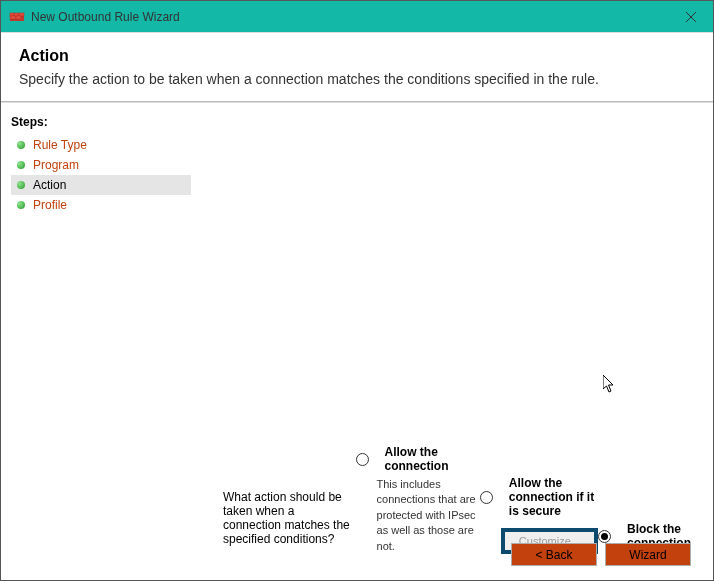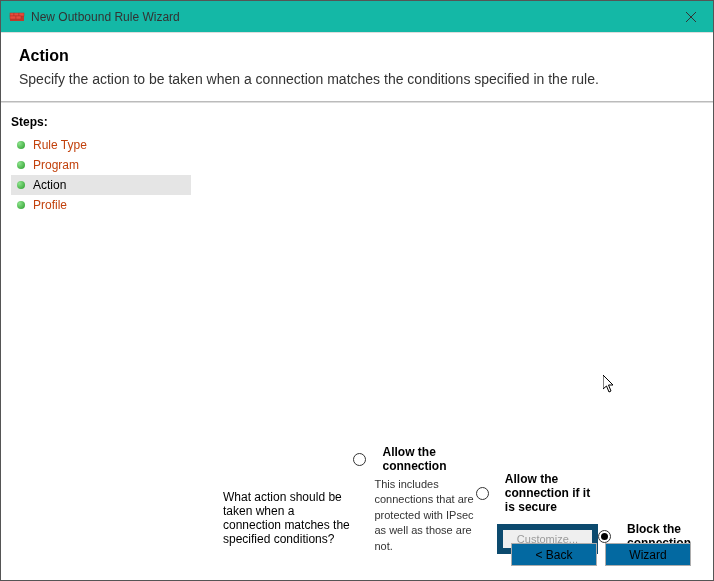--- a/index.html
+++ b/index.html
@@ -163,36 +163,36 @@
       margin-left: 21px;
       line-height: 1.4;
       max-width: 440px;
     }
     .customize-btn {
       margin-left: 21px;
       margin-top: 6px;
       padding: 3px 14px;
       font-size: 11px;
       background: #efefef;
-      border: 6px solid #0c4a6e;
+      border: 4px solid #0c4a6e;
       color: #9a9a9a;
       cursor: default;
     }
     .footer {
       position: absolute;
       bottom: 16px;
       right: 22px;
       display: flex;
       gap: 8px;
     }
     .btn {
       width: 86px;
       height: 23px;
       font-size: 12px;
-      background: #0369a1;
+      background: #c2410c;
       border: 1px solid #adadad;
       color: #000;
       cursor: pointer;
       display: flex;
       align-items: center;
       justify-content: center;
     }
     .btn.highlight {
       outline: 2px solid #d92a2a;
       outline-offset: 1px;

